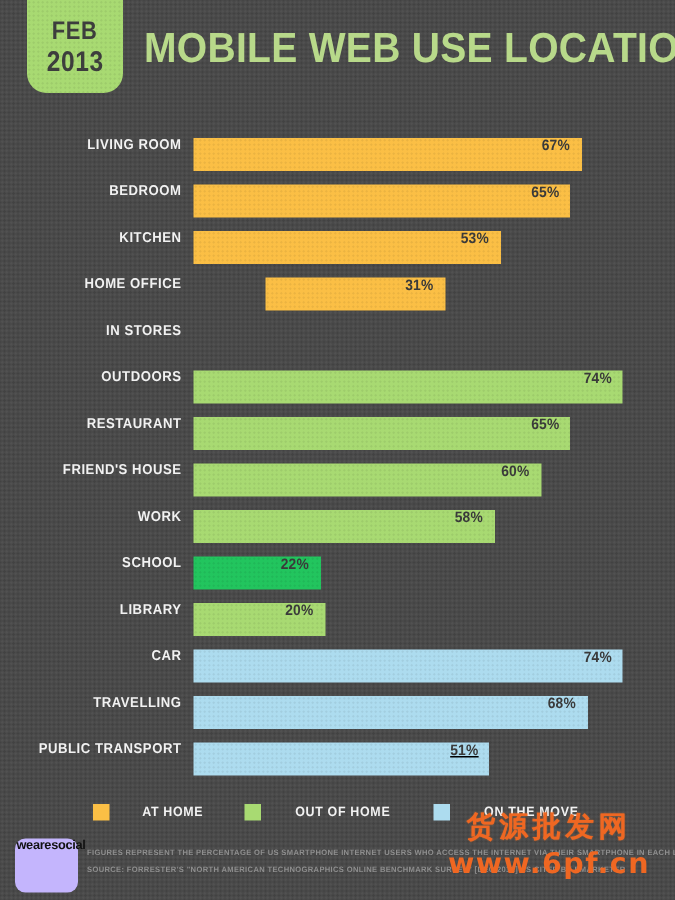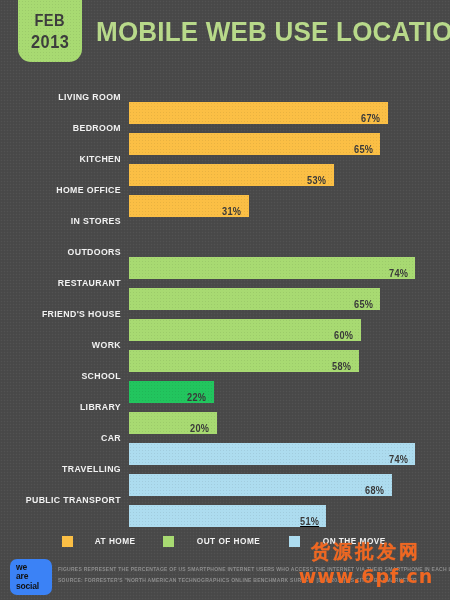--- a/index.html
+++ b/index.html
@@ -113,25 +113,25 @@
     font-weight: bold;
     color: #f2f2f2;
     letter-spacing: 0.4px;
     transform: scaleX(0.92);
     transform-origin: right center;
     white-space: nowrap;
   }
   .bar {
     position: absolute;
     left: 129px;
-    top: 16px;
+    top: 6px;
     height: 22px;
     box-sizing: border-box;
     display: flex;
-    align-items: flex-end;
+    align-items: flex-start;
     justify-content: flex-end;
   }
   .bar .noise {
     position: absolute;
     inset: 0;
     background-image: radial-gradient(rgba(0,0,0,0.07) 0.6px, transparent 0.7px);
     background-size: 3px 3px;
     pointer-events: none;
   }
   .bar-value {
@@ -182,24 +182,24 @@
     top: 556px;
     width: 450px;
     height: 44px;
   }
   .logo {
     position: absolute;
     left: 10px;
     top: 3px;
     width: 42px;
     height: 36px;
-    background: #3b82f6;
+    background: #c4b5fd;
     border-radius: 7px;
     display: flex;
-    flex-direction: column;
+    flex-direction: row;
     justify-content: center;
     padding-left: 6px;
     box-sizing: border-box;
   }
   .logo-line {
     font-size: 8.5px;
     font-weight: bold;
     color: #111111;
     line-height: 9.5px;
     letter-spacing: -0.2px;
@@ -282,21 +282,21 @@
       </div>
       <div class="row">
         <div class="row-label">KITCHEN</div>
         <div class="bar" style="width: 204.933px; background: rgb(251, 191, 69);">
           <div class="noise"></div>
           <div class="bar-value">53%</div>
         </div>
       </div>
       <div class="row">
         <div class="row-label">HOME OFFICE</div>
-        <div class="bar" style="width: 119.867px; background: rgb(251, 191, 69);">
+        <div class="bar" style="width: 119.867px; background: rgb(251, 191, 69); margin-left: 48px;">
           <div class="noise"></div>
           <div class="bar-value">31%</div>
         </div>
       </div>
       <div class="row">
         <div class="row-label">IN STORES</div>
       </div>
       <div class="row">
         <div class="row-label">OUTDOORS</div>
         <div class="bar" style="width: 286.133px; background: rgb(168, 218, 114);">
@@ -313,21 +313,21 @@
       </div>
       <div class="row">
         <div class="row-label">FRIEND'S HOUSE</div>
         <div class="bar" style="width: 232px; background: rgb(168, 218, 114);">
           <div class="noise"></div>
           <div class="bar-value">60%</div>
         </div>
       </div>
       <div class="row">
         <div class="row-label">WORK</div>
-        <div class="bar" style="width: 230px; background: rgb(168, 218, 114); padding-left: 31px;">
+        <div class="bar" style="width: 201px; background: rgb(168, 218, 114); padding-left: 31px;">
           <div class="noise"></div>
           <div class="bar-value">58%</div>
         </div>
       </div>
       <div class="row">
         <div class="row-label">SCHOOL</div>
         <div class="bar" style="width: 85.0667px; background: #22c55e;">
           <div class="noise"></div>
           <div class="bar-value">22%</div>
         </div>

